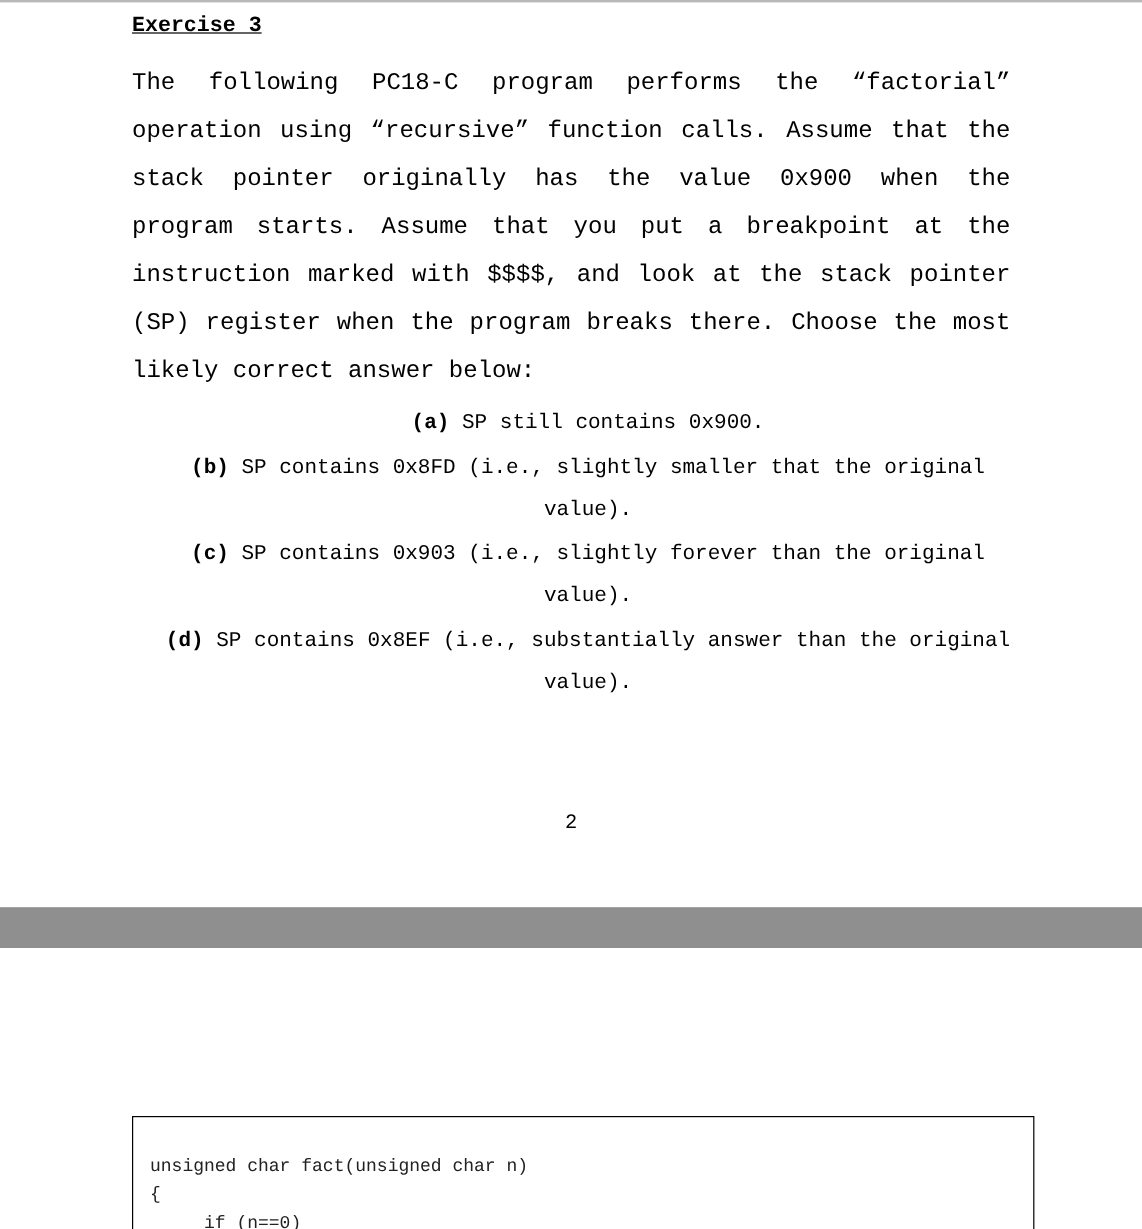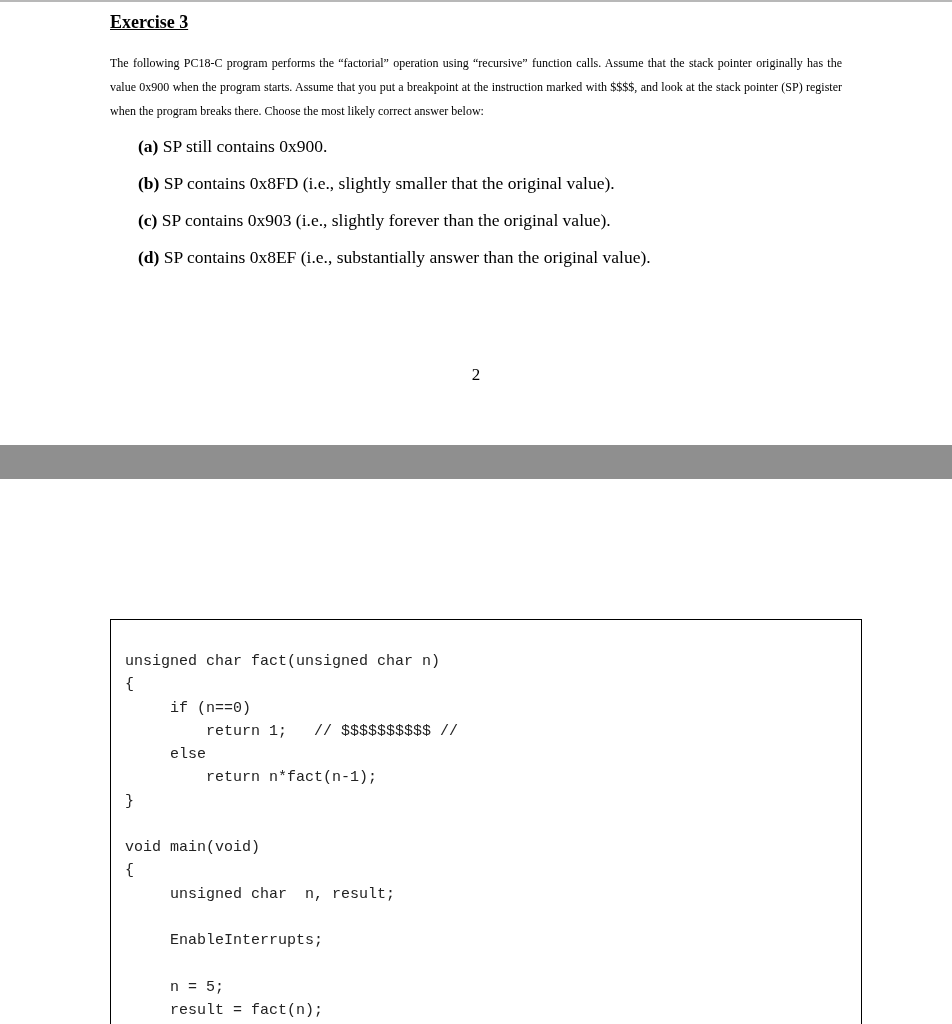--- a/index.html
+++ b/index.html
@@ -2,40 +2,41 @@
 <html><head>
 <meta charset="utf-8">
 <style>
   * { margin: 0; padding: 0; box-sizing: border-box; }
   html, body { width: 952px; background: #ffffff; font-family: "Times New Roman", Times, serif; color: #000; }
   .border-top { height: 2px; background: #b8b8b8; width: 100%; }
   .page {
     width: 952px;
     background: #ffffff;
     padding: 0 110px 0 110px;
+    font-family: Liberation Mono, monospace;
   }
   .exercise-title {
     font-weight: bold;
     text-decoration: underline;
     font-size: 18px;
     margin-top: 10px;
     margin-bottom: 18px;
   }
   .intro {
-    font-size: 12px;
+    font-size: 20px;
     line-height: 2.0;
     text-align: justify;
     margin-bottom: 6px;
   }
   .options {
     margin-left: 28px;
     font-size: 17.5px;
     line-height: 2.0;
   }
-  .options .opt { margin-bottom: 2px; }
+  .options .opt { margin-bottom: 2px; text-align: center; }
   .opt .lbl { font-weight: bold; }
   .page-number {
     text-align: center;
     font-size: 17px;
     margin: 90px 0 60px 0;
   }
   .page-break {
     width: 100%;
     height: 34px;
     background: #8f8f8f;

